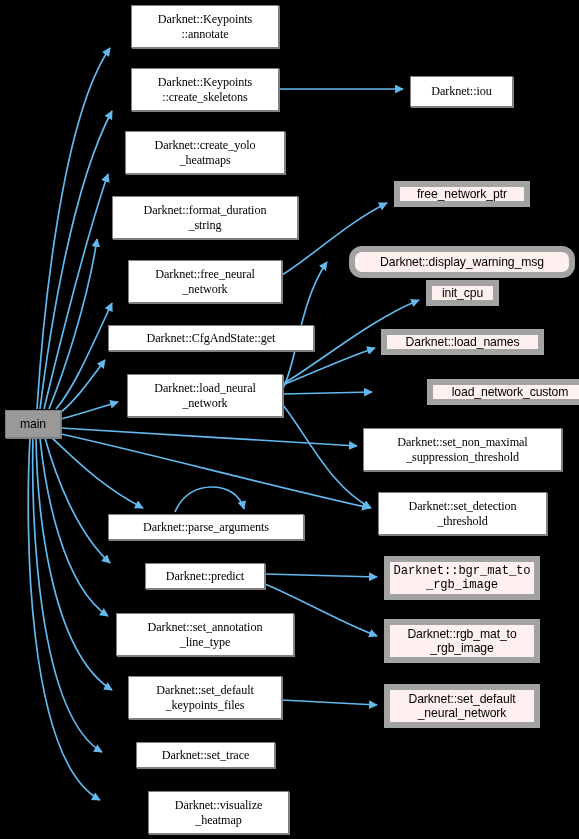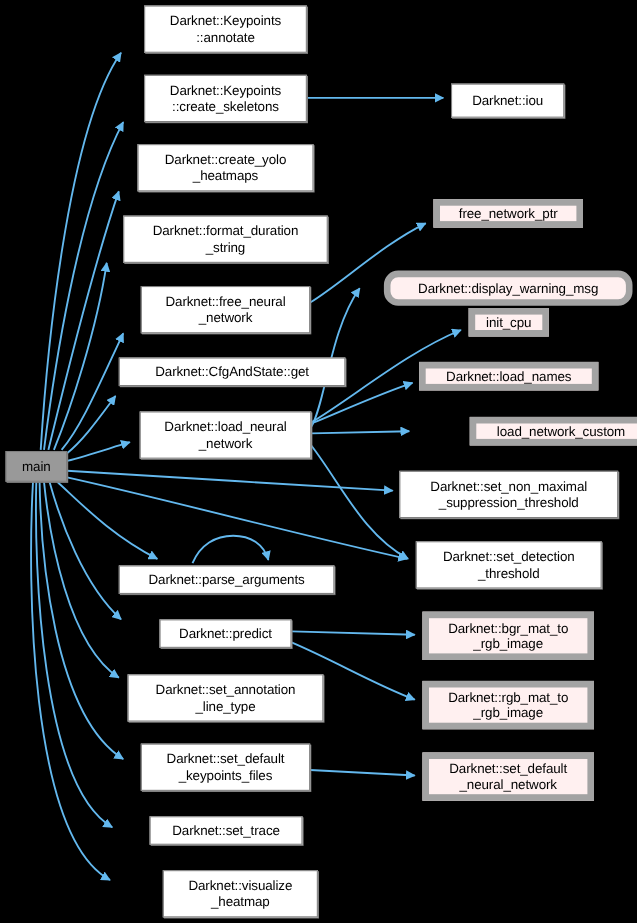--- a/index.html
+++ b/index.html
@@ -36,20 +36,21 @@
     letter-spacing: -0.1px;
     color: #000000;
     white-space: pre;
     overflow: hidden;
   }
   
   .node.plain {
     background: #ffffff;
     border: 1px solid #808080;
     box-shadow: 1px 1px 0 0 #808080;
+    font-family: Liberation Serif, serif;
   }
   
   .node.alert {
     background: #fff0f0;
     border: 6px solid #a3a3a3;
   }
   
   .node.root {
     background: #999999;
     border: 1px solid #808080;
@@ -154,21 +155,21 @@
       <div class="node plain" style="left: 410px; top: 76px; width: 103px; height: 31px;"><span>Darknet::iou</span></div>
       <div class="node alert" style="left: 394px; top: 181px; width: 136px; height: 26px;"><span>free_network_ptr</span></div>
       <div class="node alert" style="left: 349px; top: 246px; width: 226px; height: 32px; border-radius: 13px;"><span>Darknet::display_warning_msg</span></div>
       <div class="node alert" style="left: 426px; top: 280px; width: 73px; height: 26px;"><span>init_cpu</span></div>
       <div class="node alert" style="left: 381px; top: 329px; width: 163px; height: 26px;"><span>Darknet::load_names</span></div>
       <div class="node alert" style="left: 379px; top: 379px; width: 166px; height: 26px; margin-left: 48px;"><span>load_network_custom</span></div>
       <div class="node plain" style="left: 363px; top: 428px; width: 199px; height: 43px;"><span>Darknet::set_non_maximal
 _suppression_threshold</span></div>
       <div class="node plain" style="left: 378px; top: 492px; width: 169px; height: 43px;"><span>Darknet::set_detection
 _threshold</span></div>
-      <div class="node alert" style="left: 384px; top: 556px; width: 156px; height: 44px;"><span>Darknet::bgr_mat_to
+      <div class="node alert" style="left: 384px; top: 556px; width: 156px; height: 44px; font-family: Liberation Mono, monospace;"><span>Darknet::bgr_mat_to
 _rgb_image</span></div>
       <div class="node alert" style="left: 384px; top: 619px; width: 156px; height: 44px;"><span>Darknet::rgb_mat_to
 _rgb_image</span></div>
       <div class="node alert" style="left: 384px; top: 684px; width: 156px; height: 44px;"><span>Darknet::set_default
 _neural_network</span></div>
     </div>
 
 </div>
 
 </body></html>

